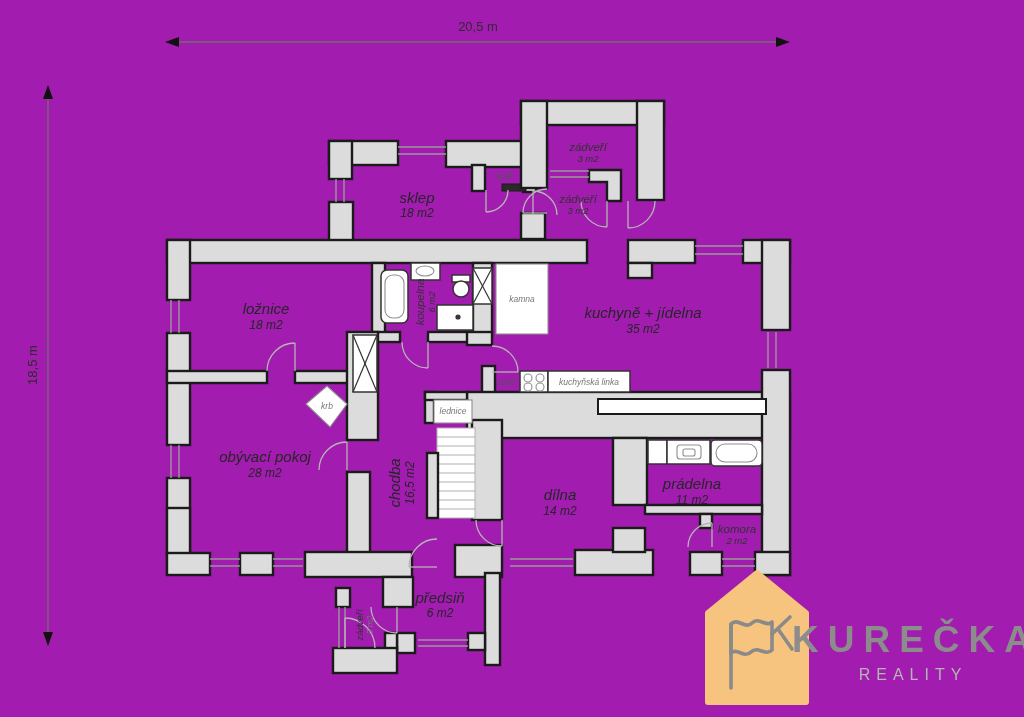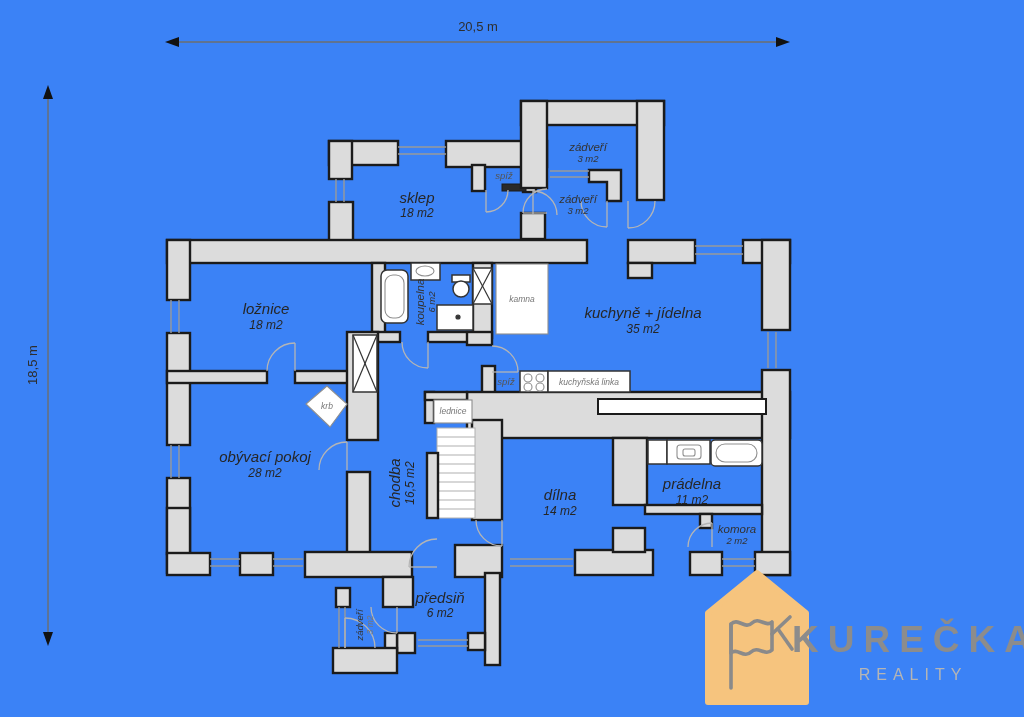--- a/index.html
+++ b/index.html
@@ -1,16 +1,16 @@
 <!DOCTYPE html>
 <html><head>
 <meta charset="utf-8">
 <style>
   html,body{margin:0;padding:0;background:#ffffff;}
-  .stage{position:relative;width:1024px;height:717px;background:#3b82f6;overflow:hidden;
+  .stage{position:relative;width:1024px;height:717px;background:#a21caf;overflow:hidden;
          font-family:"Liberation Sans",sans-serif;}
   svg{display:block}
   .wall{fill:#dcdcdc;stroke:#1b1b1b;stroke-width:2.4;}
   .darkwall{fill:#2a2a2a;stroke:#1b1b1b;stroke-width:1;}
   .winline{stroke:#9a9a9a;stroke-width:1.4;fill:none;}
   .arc{stroke:#b5b5b5;stroke-width:1.3;fill:none;}
   .leaf{stroke:#b5b5b5;stroke-width:1.3;}
   .fix{fill:#ffffff;stroke:#333;stroke-width:1.5;}
   .fixthin{fill:#ffffff;stroke:#8f8f8f;stroke-width:1.1;}
   .xline{stroke:#333;stroke-width:1.2;}

